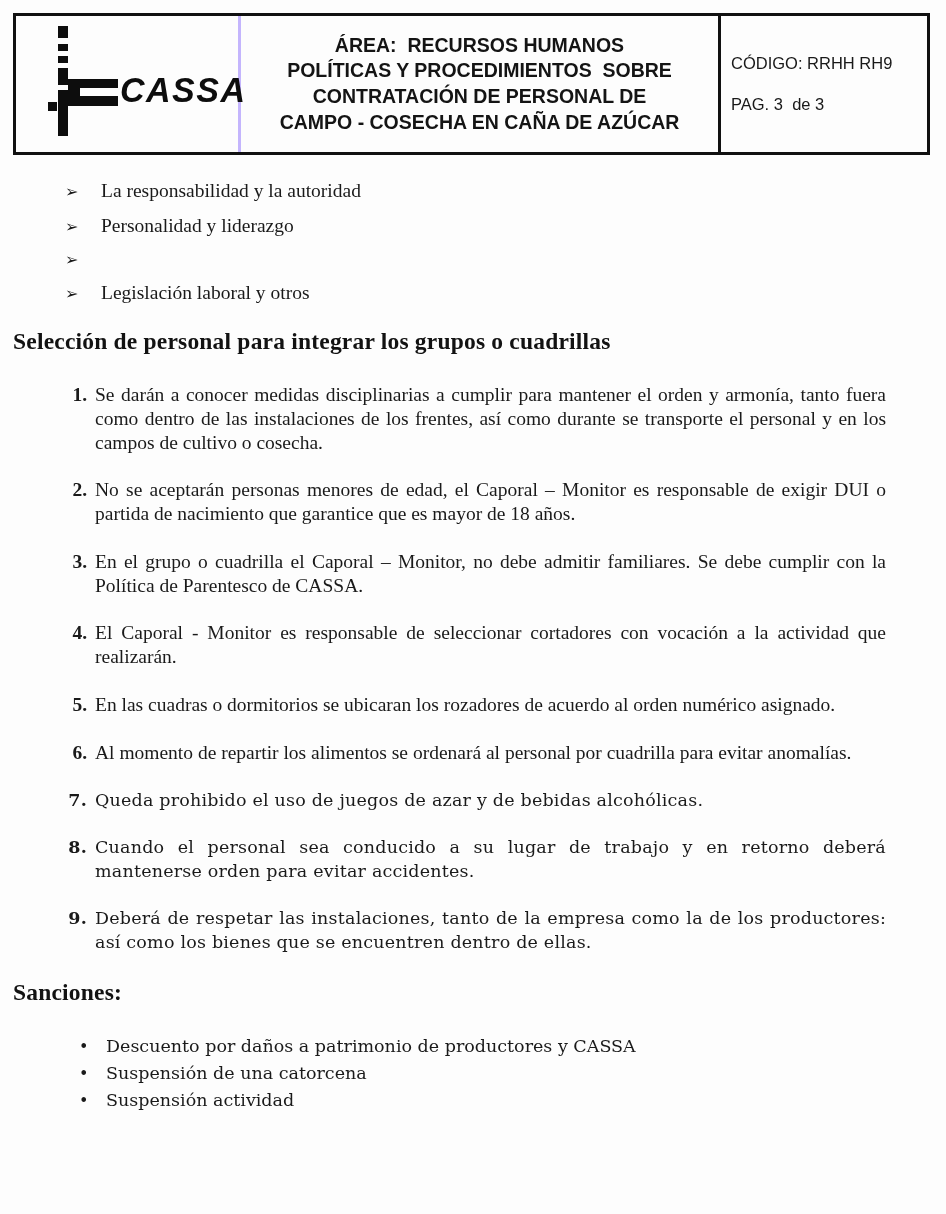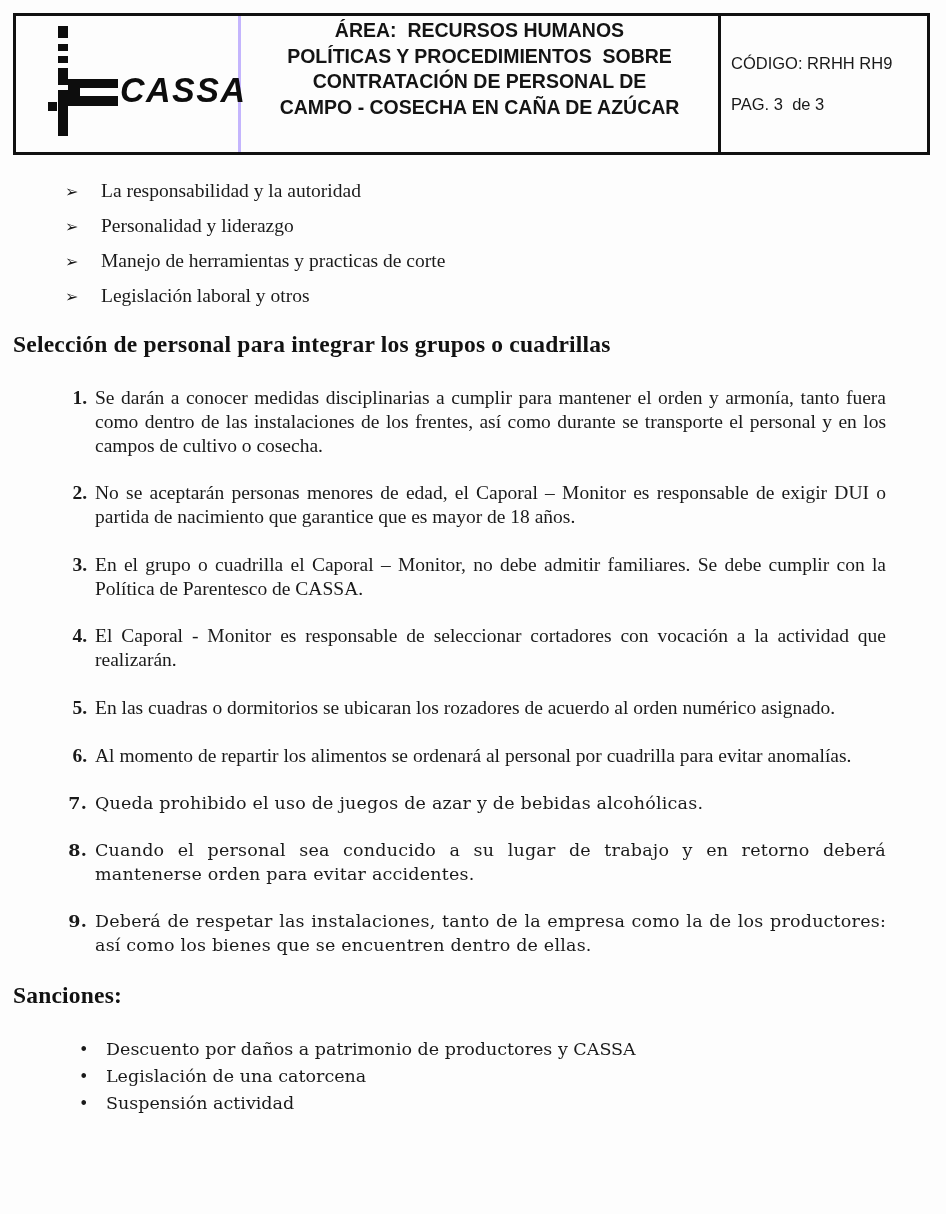--- a/index.html
+++ b/index.html
@@ -41,21 +41,21 @@
   .logo-word {
     position:absolute; left:78px; top:46px;
     font-family:"Liberation Sans", sans-serif;
     font-weight:900; font-size:34px; line-height:1;
     letter-spacing:1.5px; color:#0d0d0d;
     transform:scaleY(1.05);
   }
   .title-cell {
     flex:1;
     border-right:3px solid #111;
-    display:flex; flex-direction:column; align-items:center;
+    display:flex; flex-direction:column; justify-content:center; align-items:center;
     text-align:center;
     font-family:"Liberation Sans", sans-serif;
     font-weight:bold; font-size:19.5px; line-height:1.32;
     color:#141414;
     padding:2px 22px;
   }
   .title-cell div { white-space:pre-wrap; }
   .code-cell {
     width:196px;
     display:flex; flex-direction:column; justify-content:center;
@@ -141,21 +141,20 @@
     <li>
       <span class="arrow-glyph">➢</span>
       <span>La responsabilidad y la autoridad</span>
     </li>
     <li>
       <span class="arrow-glyph">➢</span>
       <span>Personalidad y liderazgo</span>
     </li>
     <li>
       <span class="arrow-glyph">➢</span>
-      <span>Manejo de herramientas y practicas de corte</span>
     </li>
     <li>
       <span class="arrow-glyph">➢</span>
       <span>Legislación laboral y otros</span>
     </li>
   </ul>
 
   <h2 class="sec-title">Selección de personal para integrar los grupos o cuadrillas</h2>
 
   <ol class="policy">
@@ -171,21 +170,21 @@
   </ol>
 
   <h2 class="sec-title sanctions">Sanciones:</h2>
   <ul class="dots">
     <li>
       <span class="dot-glyph">•</span>
       <span>Descuento por daños a patrimonio de productores y CASSA</span>
     </li>
     <li>
       <span class="dot-glyph">•</span>
-      <span>Legislación de una catorcena</span>
+      <span>Suspensión de una catorcena</span>
     </li>
     <li>
       <span class="dot-glyph">•</span>
       <span>Suspensión actividad</span>
     </li>
   </ul>
 
 </div>
 
 </body></html>

